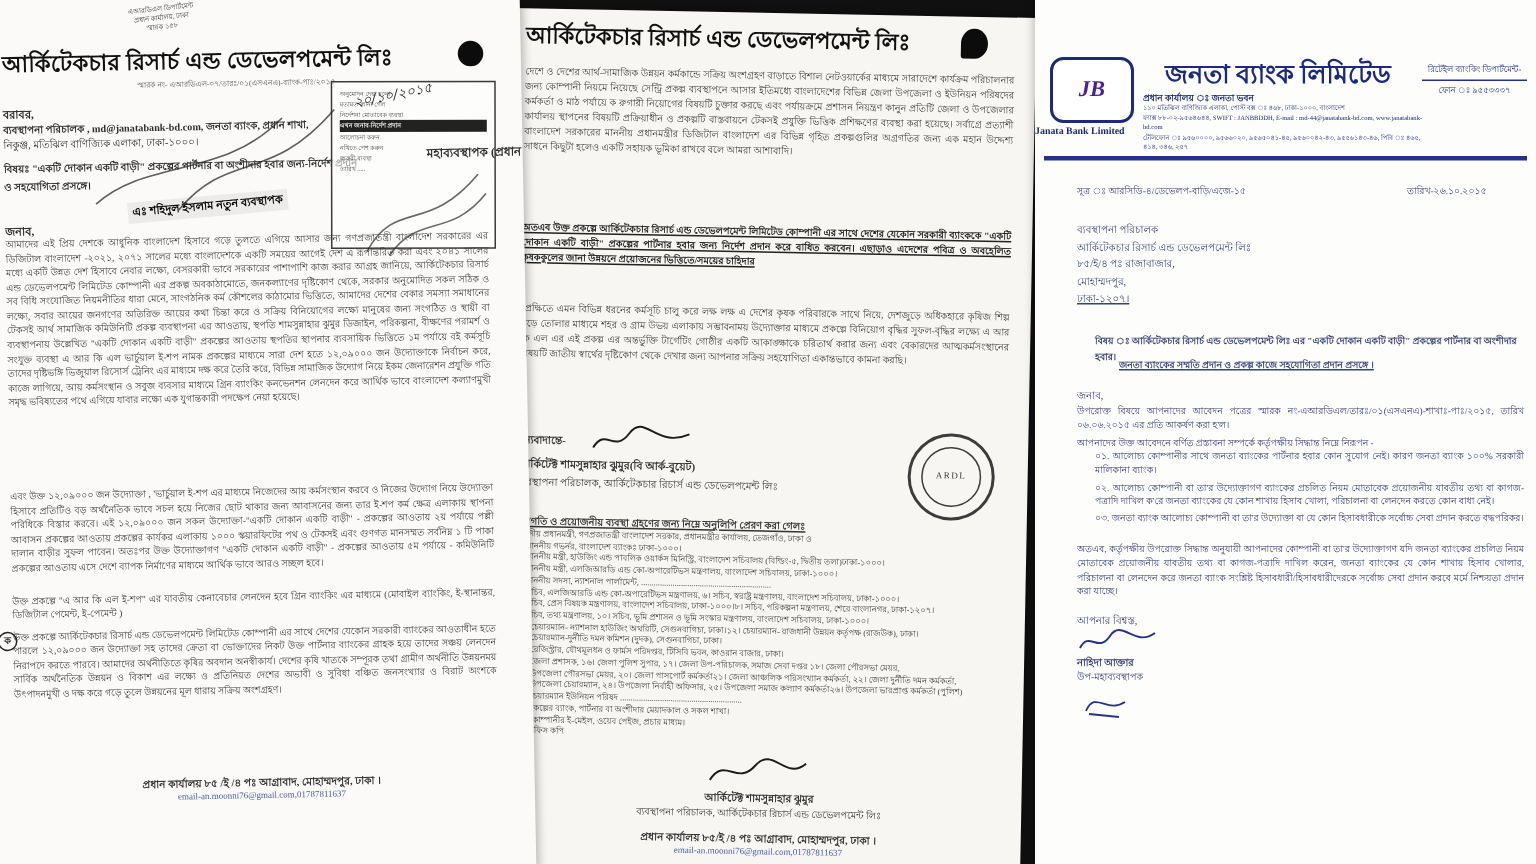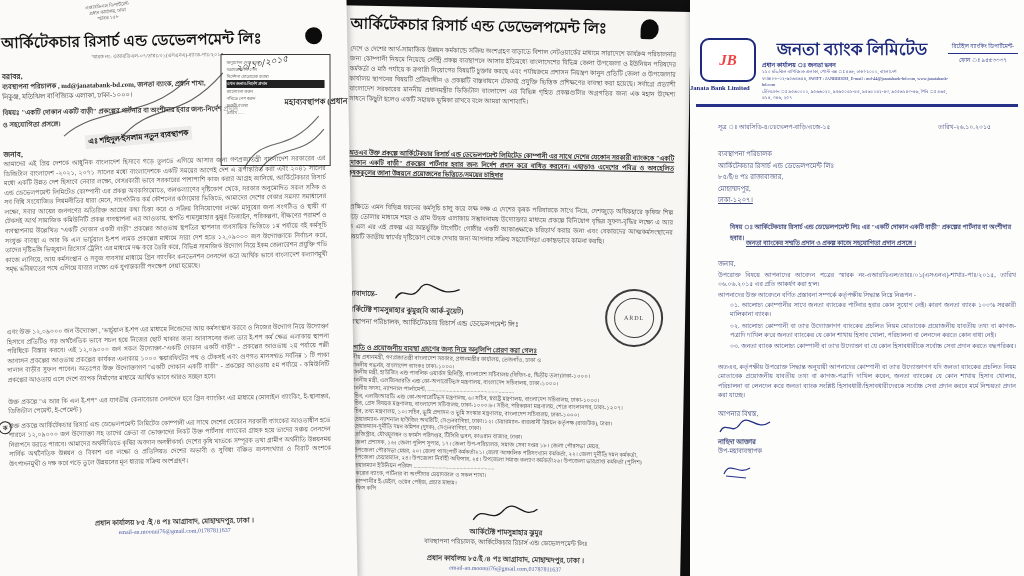--- a/index.html
+++ b/index.html
@@ -30,21 +30,21 @@
   .seal .inner{border:1.4px solid #3c3c3c;border-radius:50%;width:70%;height:70%;
                display:flex;align-items:center;justify-content:center;font-size:6px;letter-spacing:1px;color:#333;}
   .cc{font-size:5.6px;line-height:1.38;color:#3d3d3d;}
   
   #doc-right{left:690px;top:0;width:334px;height:576px;background:#fdfdfc;
              box-shadow:-2px 0 5px rgba(0,0,0,.18);z-index:4;color:#3a4376;}
   #doc-right .bank-title{font-weight:bold;font-size:17px;color:#1d2a7c;}
   .navy{color:#1d2a7c;}
   .rule{background:#273189;}
   .logo-box{border:2.5px solid #1d2a7c;border-radius:9px;display:flex;align-items:center;justify-content:center;
-            font-weight:bold;font-style:italic;color:#ef4444;font-size:15px;background:#fff;}
+            font-weight:bold;font-style:italic;color:#4c1d95;font-size:15px;background:#fff;}
   .u{text-decoration:underline;}
   svg.scribble{position:absolute;overflow:visible;}
 </style>
 </head>
 <body>
 
 <div id="doc-left" class="doc">
   <div class="abs tiny" style="left:86px;top:8px;width:70px;transform:rotate(-5deg);color:#3a3a3a;text-align:center">
     <div>এআরডিএল ডিপার্টমেন্ট</div>
     <div>প্রধান কার্যালয়, ঢাকা</div>

